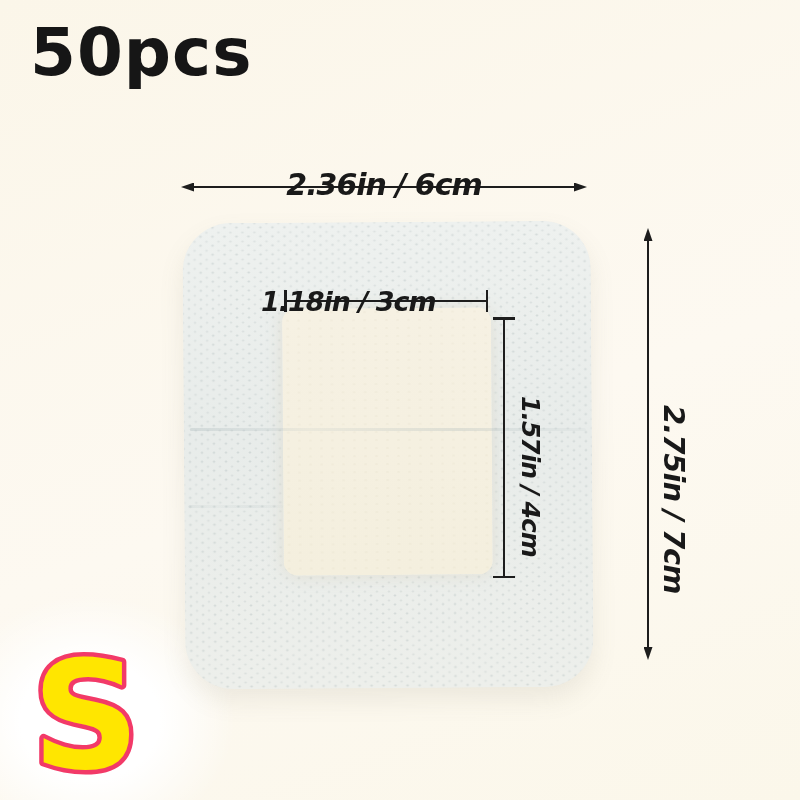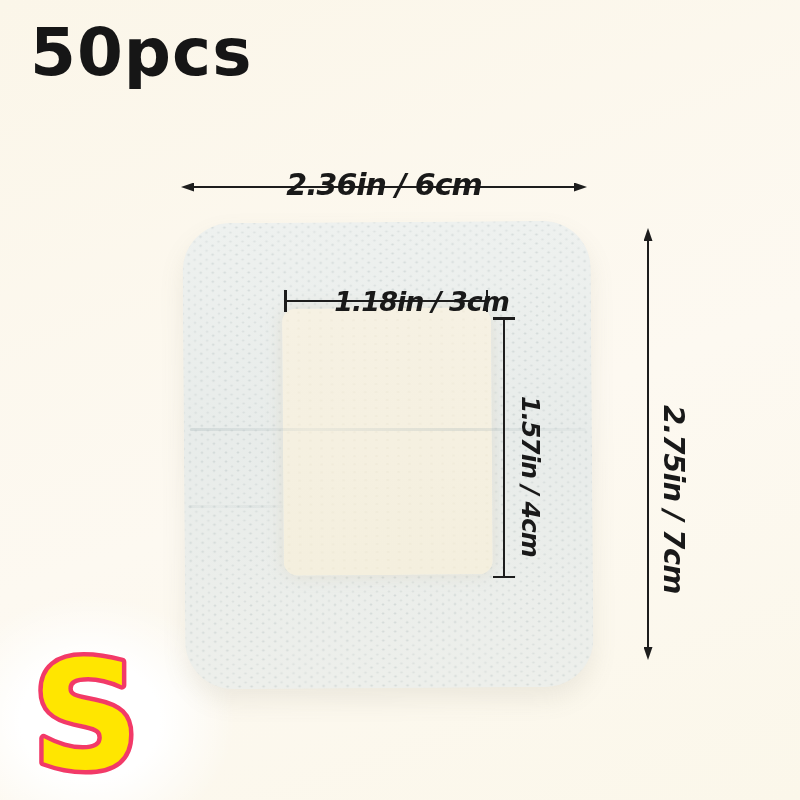--- a/index.html
+++ b/index.html
@@ -83,21 +83,21 @@
   
   .dlabel {
     position: absolute;
     font-family: "DejaVu Sans", sans-serif;
     font-style: italic; font-weight: 700;
     color: #191919; letter-spacing: -1px;
     white-space: nowrap;
     margin-top: 24px;
   }
   .dlabel.outer-width { left: 234px; top: 143px; width: 300px; text-align: center; font-size: 30px; }
-  .dlabel.pad-width   { left: 261px; top: 262px; width: 248px; text-align: right; font-size: 27px; }
+  .dlabel.pad-width   { left: 261px; top: 262px; width: 248px; text-align: left; font-size: 27px; }
   .dlabel.vert { writing-mode: vertical-rl; text-align: center; }
   .dlabel.pad-height   { left: 511px; top: 330px; width: 34px; height: 245px; font-size: 25px; }
   .dlabel.outer-height { left: 653px; top: 373px; width: 38px; height: 205px; font-size: 29px; }
 
   .size-letter-svg { position: absolute; left: 18px; top: 636px; width: 136px; height: 156px; }
   .size-letter-svg text {
     font-family: "DejaVu Sans", sans-serif;
     font-weight: 800;
   }
 </style>

